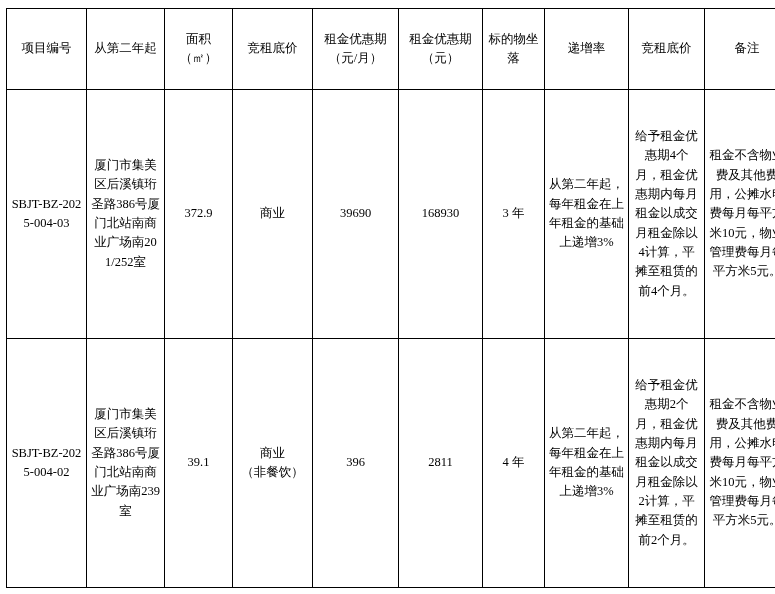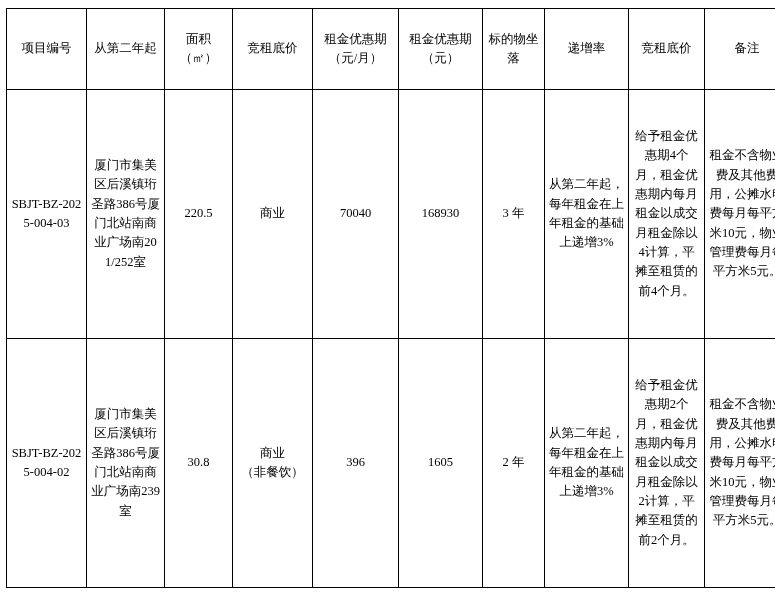--- a/index.html
+++ b/index.html
@@ -113,27 +113,27 @@
     </thead>
     <tbody>
       <tr>
         <td>
             <span class="cell-txt">SBJT-BZ-2025-004-03</span>
           </td>
         <td>
             <span class="cell-txt">厦门市集美区后溪镇珩圣路386号厦门北站南商业广场南201/252室</span>
           </td>
         <td>
-            <span class="cell-txt">220.5</span>
+            <span class="cell-txt">372.9</span>
           </td>
         <td>
             <span class="cell-txt">商业</span>
           </td>
         <td>
-            <span class="cell-txt">70040</span>
+            <span class="cell-txt">39690</span>
           </td>
         <td>
             <span class="cell-txt">168930</span>
           </td>
         <td>
             <span class="cell-txt">3 年</span>
           </td>
         <td>
             <span class="cell-txt">从第二年起，每年租金在上年租金的基础上递增3%</span>
           </td>
@@ -145,34 +145,34 @@
           </td>
       </tr>
       <tr>
         <td>
             <span class="cell-txt">SBJT-BZ-2025-004-02</span>
           </td>
         <td>
             <span class="cell-txt">厦门市集美区后溪镇珩圣路386号厦门北站南商业广场南239室</span>
           </td>
         <td>
-            <span class="cell-txt">30.8</span>
+            <span class="cell-txt">39.1</span>
           </td>
         <td>
             <span class="cell-txt">商业
 （非餐饮）</span>
           </td>
         <td>
             <span class="cell-txt">396</span>
           </td>
         <td>
-            <span class="cell-txt">1605</span>
+            <span class="cell-txt">2811</span>
           </td>
         <td>
-            <span class="cell-txt">2 年</span>
+            <span class="cell-txt">4 年</span>
           </td>
         <td>
             <span class="cell-txt">从第二年起，每年租金在上年租金的基础上递增3%</span>
           </td>
         <td>
             <span class="cell-txt">给予租金优惠期2个月，租金优惠期内每月租金以成交月租金除以2计算，平摊至租赁的前2个月。</span>
           </td>
         <td>
             <span class="cell-txt">租金不含物业费及其他费用，公摊水电费每月每平方米10元，物业管理费每月每平方米5元。</span>
           </td>

